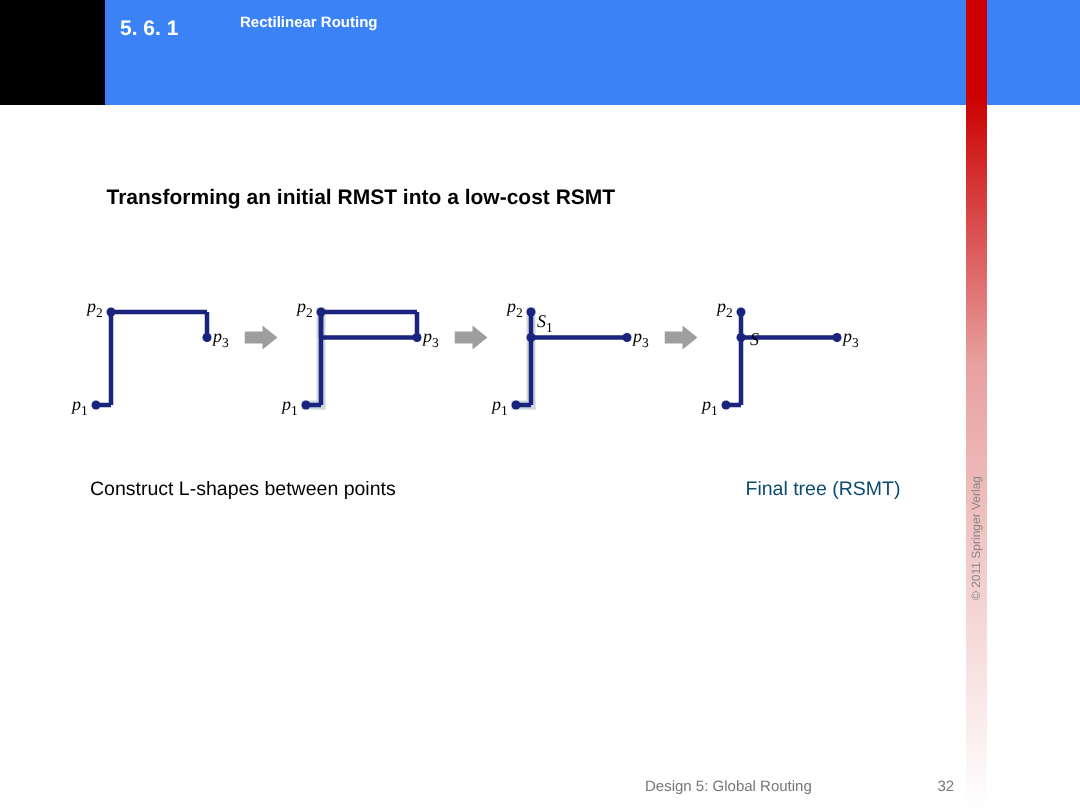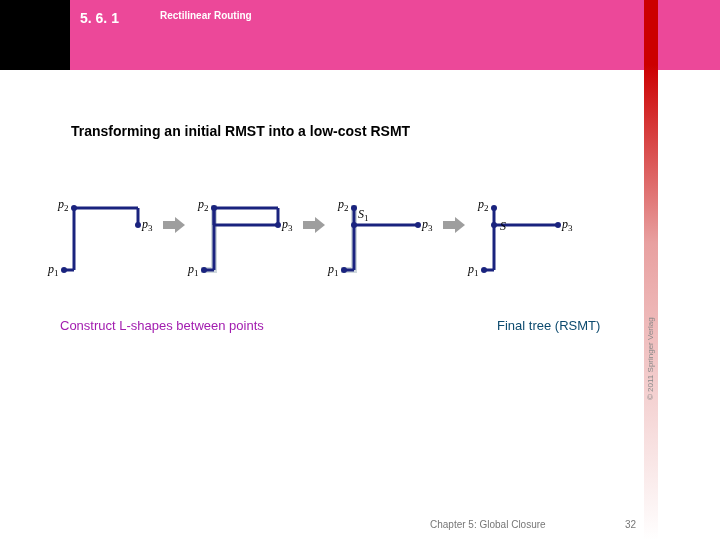--- a/index.html
+++ b/index.html
@@ -8,21 +8,21 @@
     height: 540px;
     font-family: Arial, sans-serif;
     background: #fff;
     position: relative;
     overflow: hidden;
   }
   .header {
     position: absolute;
     top: 0; left: 0; right: 0;
     height: 70px;
-    background: #ec4899;
+    background: #3b82f6;
     display: flex;
     align-items: flex-start;
   }
   .header-left {
     width: 70px;
     height: 70px;
     background: #000;
   }
   .header-number {
     position: absolute;
@@ -82,21 +82,21 @@
     width: 22px;
     height: 16px;
   }
   .arrow svg { width: 100%; height: 100%; }
   .caption-left {
     position: absolute;
     top: 318px;
     left: 60px;
     font-size: 13px;
     line-height: 1.25;
-    color: #a21caf;
+    color: #000000;
   }
   .caption-right {
     position: absolute;
     top: 318px;
     left: 497px;
     font-size: 13px;
     color: #0c4a6e;
   }
   .copyright {
     position: absolute;
@@ -227,15 +227,15 @@
 
 <div class="caption-left">
   <div>Construct L-shapes between points</div>
 </div>
 
 <div class="caption-right">Final tree (RSMT)</div>
 
 <div class="copyright">© 2011 Springer Verlag</div>
 
 <div class="footer">
-  <div class="footer-center">Chapter 5: Global Closure</div>
+  <div class="footer-center">Design 5: Global Routing</div>
   <div class="footer-right">32</div>
 </div>
 
 </body></html>

